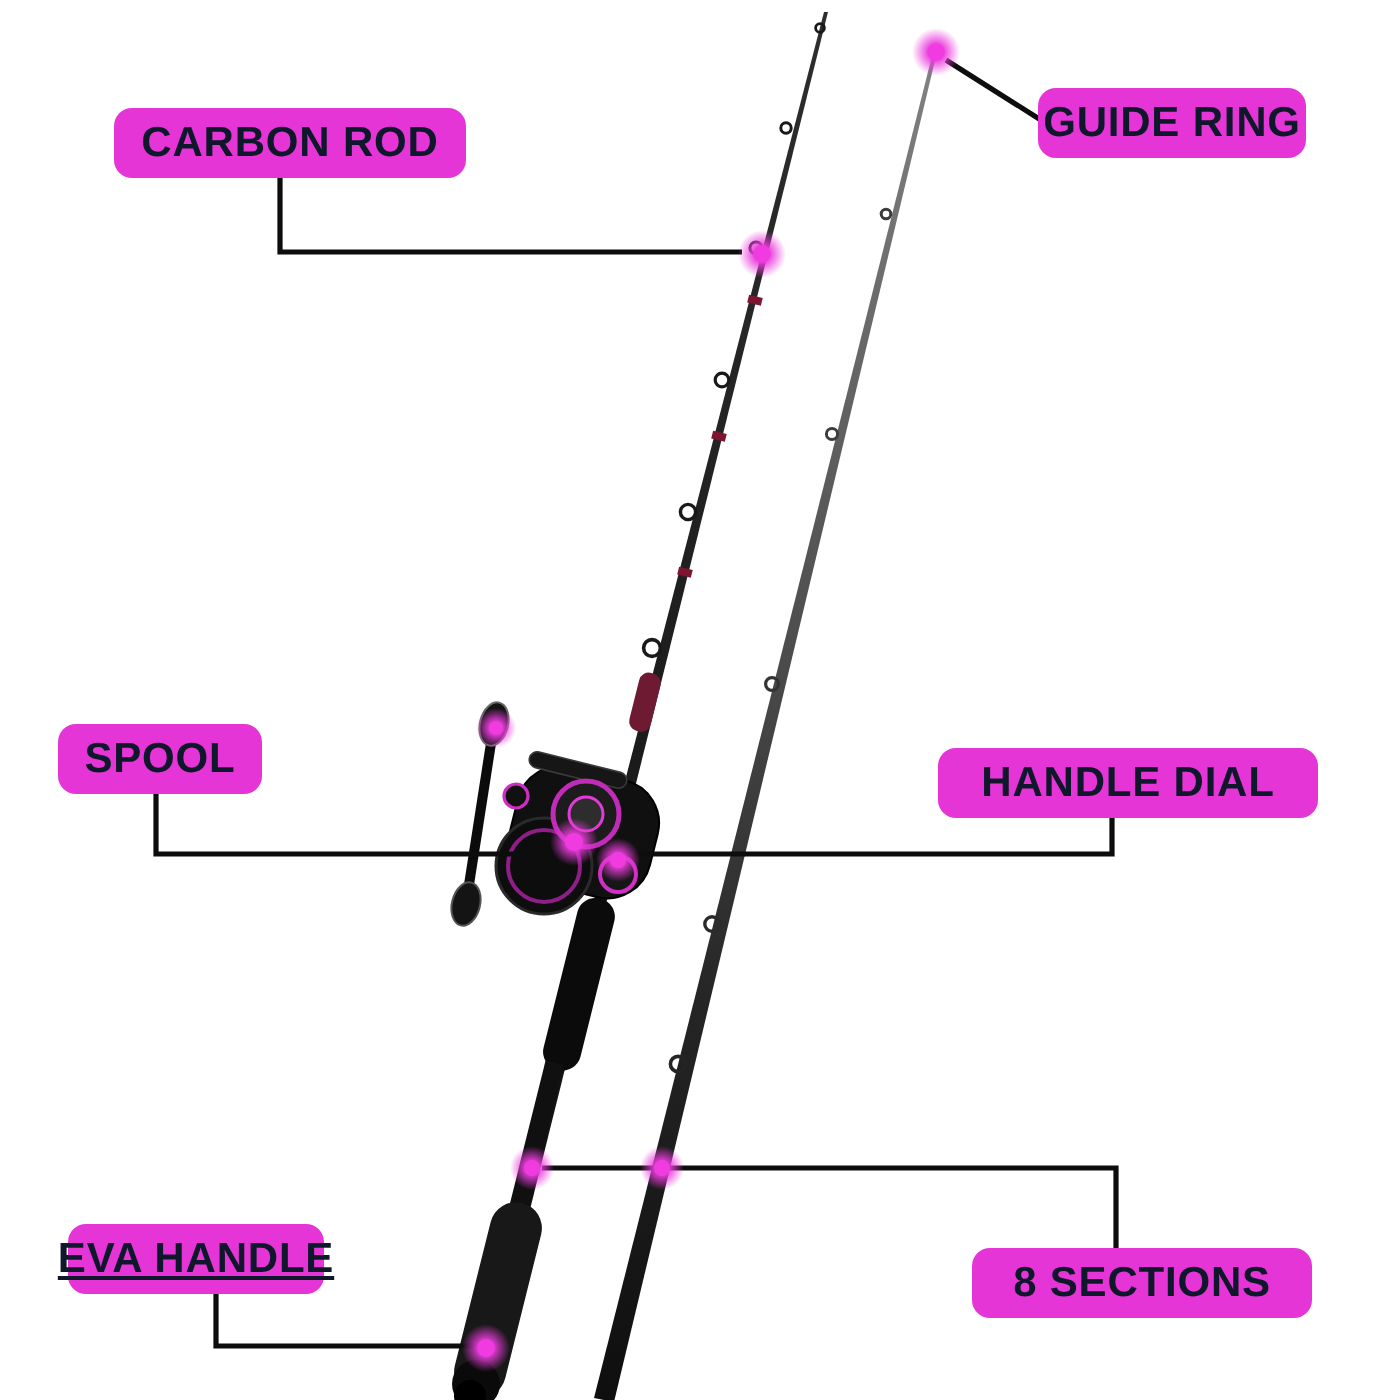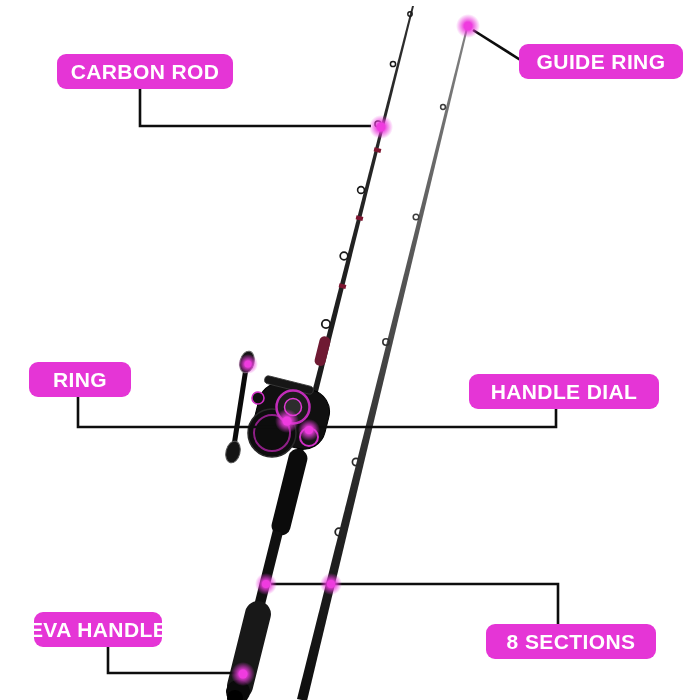--- a/index.html
+++ b/index.html
@@ -4,29 +4,29 @@
 <style>
   html,body{margin:0;padding:0;background:#fff;}
   .stage{
     position:relative;width:700px;height:700px;background:#ffffff;
     font-family:"Liberation Sans", sans-serif;overflow:hidden;
   }
   svg.scene{position:absolute;left:0;top:0;}
   .callout-label{
     position:absolute;box-sizing:border-box;height:35px;
     display:flex;align-items:center;justify-content:center;
-    background:#e535d6;color:#ffffff;
+    background:#e535d6;color:#0f172a;
     font-weight:bold;font-size:21px;letter-spacing:.4px;
     border-radius:9px;padding:0 10px;white-space:nowrap;
   }
   .lbl-carbon  {left:57px;  top:54px;  width:176px;}
-  .lbl-guide   {left:519px; top:44px;  width:164px;}
+  .lbl-guide   {left:519px; top:44px;  width:134px;}
   .lbl-spool   {left:29px;  top:362px; width:102px;}
   .lbl-brake   {left:469px; top:374px; width:190px;}
-  .lbl-eva     {left:34px;  top:612px; width:128px;}
+  .lbl-eva     {left:34px;  top:612px; width:128px;text-decoration:underline;}
   .lbl-sections{left:486px; top:624px; width:170px;}
 </style>
 </head>
 <body>
 
 <div class="stage">
 
   <svg class="scene" width="700" height="700" viewBox="0 0 700 700">
     <defs>
       <radialGradient id="glow">
@@ -130,18 +130,18 @@
       </g>
       <g transform="translate(331,584)">
         <circle r="11" fill="url(#glow)"></circle>
           <circle r="4" fill="#ef3bdf"></circle>
       </g>
     </g>
   </svg>
 
   <div class="callout-label lbl-carbon">CARBON ROD</div>
   <div class="callout-label lbl-guide">GUIDE RING</div>
-  <div class="callout-label lbl-spool">RING</div>
+  <div class="callout-label lbl-spool">SPOOL</div>
   <div class="callout-label lbl-brake">HANDLE DIAL</div>
   <div class="callout-label lbl-eva">EVA HANDLE</div>
   <div class="callout-label lbl-sections">8 SECTIONS</div>
 
 </div>
 
 </body></html>

